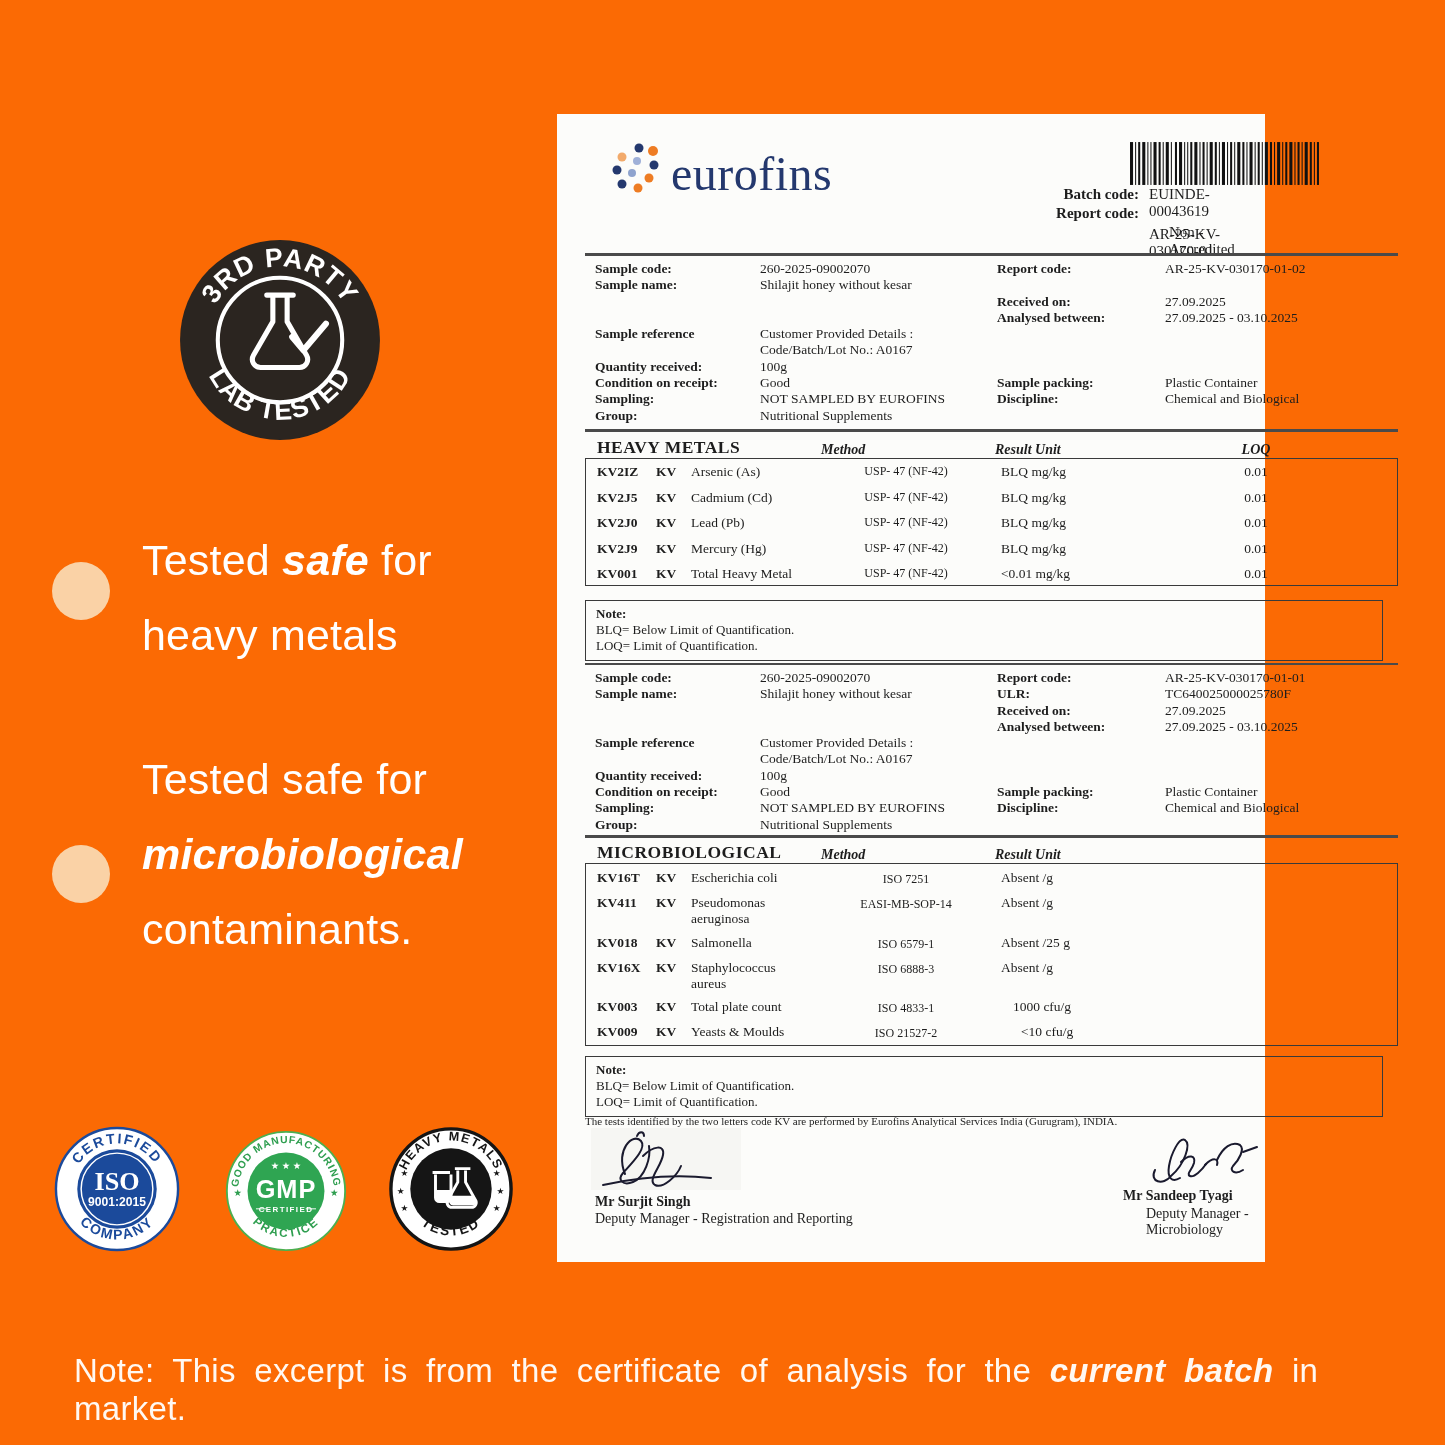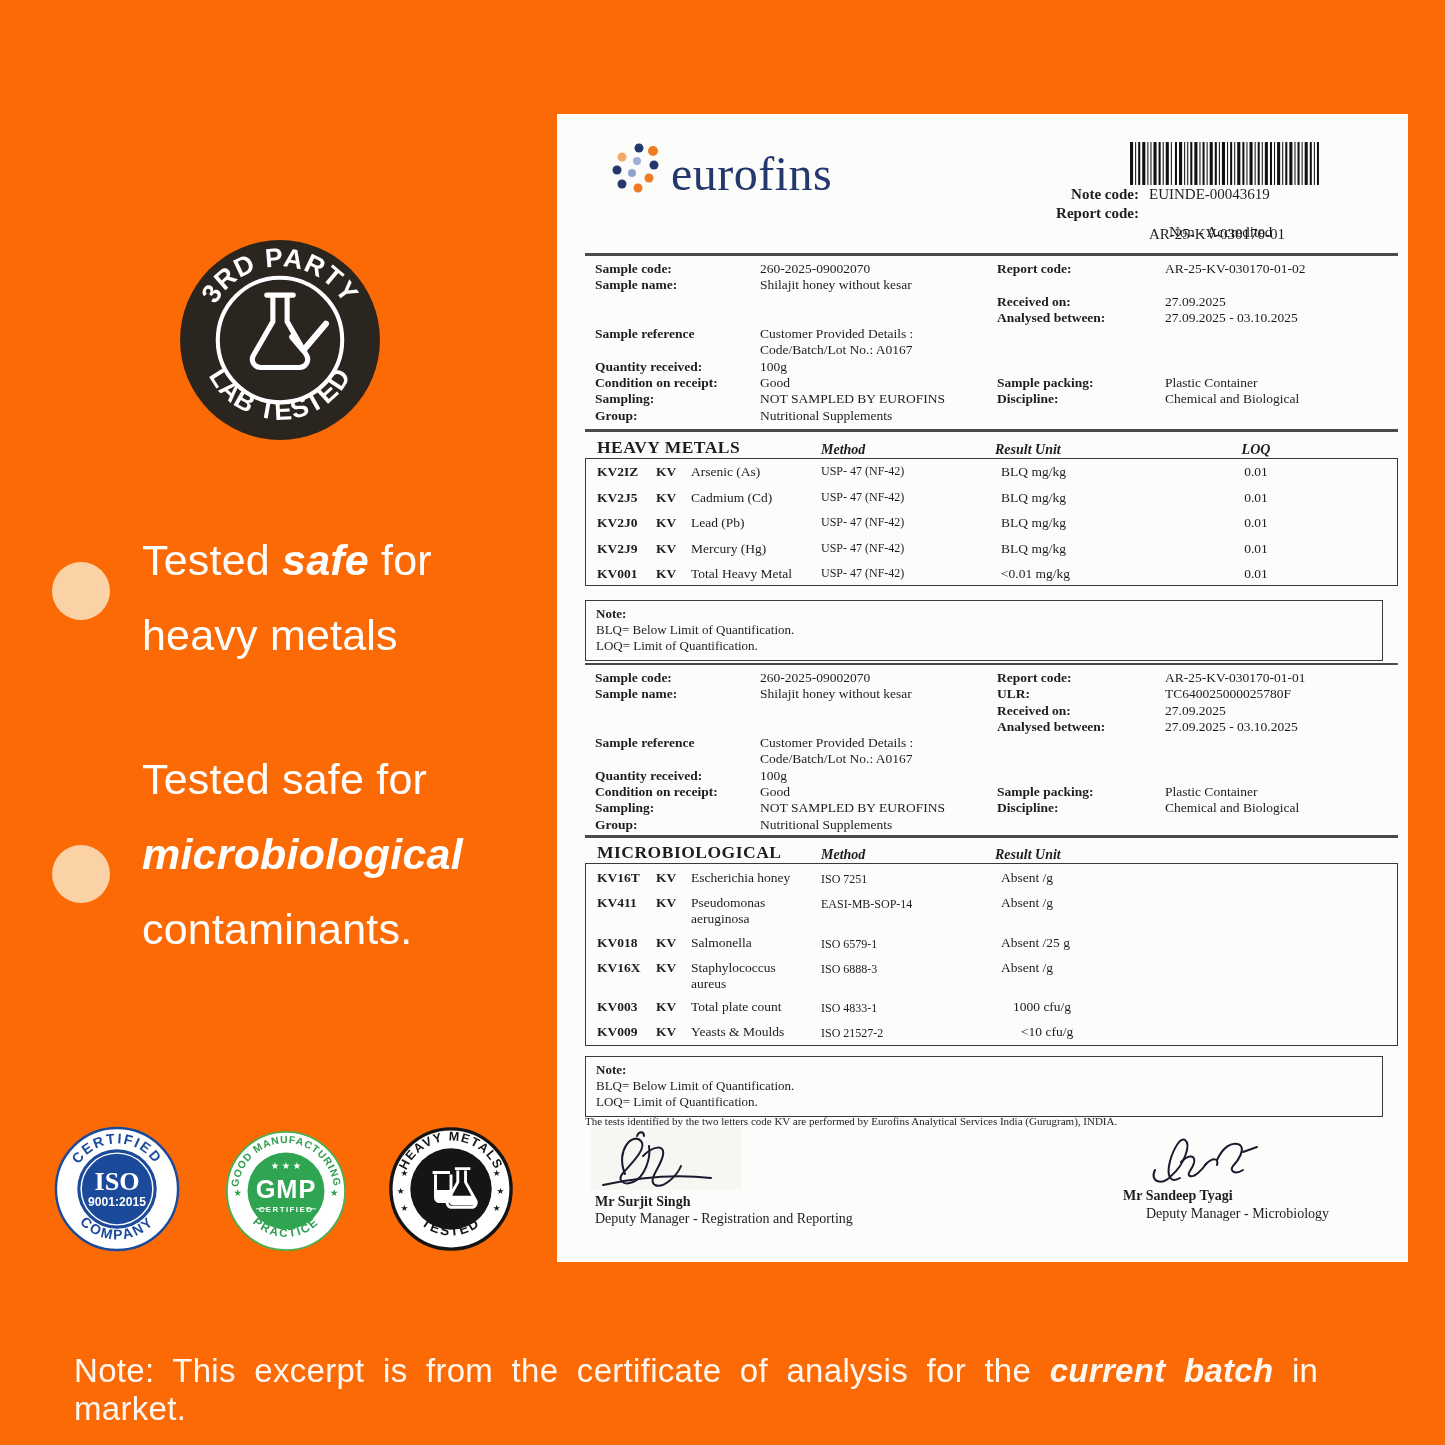--- a/index.html
+++ b/index.html
@@ -18,21 +18,21 @@
 
   .badge { position:absolute; }
   .badge svg { display:block; }
 
   
   .bottom-note { position:absolute; left:74px; top:1352px; width:1320px;
     color:#FFF8F2; font-size:33px; word-spacing:9px; letter-spacing:0.3px; }
   .bottom-note .em { font-weight:700; font-style:italic; }
 
   
-  .doc { position:absolute; left:557px; top:114px; width:851px; height:1148px;
+  .doc { position:absolute; left:557px; top:114px; width:708px; height:1148px;
     background:#FCFCFA; color:#1d1d1d;
     font-family:"Liberation Serif", serif; font-size:13.5px; }
   .doc .rule { position:absolute; left:28px; width:813px; height:0; border-top:3px solid #4a4a4a; }
   .doc .rule.thin { border-top-width:2px; }
 
   .logo-word { position:absolute; left:114px; top:32px; font-size:48px; color:#24386E; letter-spacing:0.5px; }
 
   .hdr-label { position:absolute; left:430px; width:152px; text-align:right; font-weight:700; font-size:15px; }
   .hdr-value { position:absolute; left:592px; font-size:15px; }
 
@@ -44,21 +44,21 @@
     display:grid; grid-template-columns:224px 170px 215px 100px 1fr; align-items:end; }
   .tbl-title { font-size:17.5px; font-weight:700; letter-spacing:0.5px; }
   .tbl-col { font-size:14px; font-weight:700; font-style:italic; }
   .tbl-col.center { text-align:center; }
 
   .tbl-box { position:absolute; left:28px; width:813px; border:1.5px solid #3a3a3a; }
   .tbl-row { display:grid; grid-template-columns:59px 35px 130px 170px 215px 100px 1fr;
     padding-left:11px; align-items:start; }
   .tbl-row .code { font-weight:700; }
   .tbl-row .lab-col { font-weight:700; }
-  .tbl-row .method { font-size:12px; padding-top:1.5px; }
+  .tbl-row .method { font-size:12px; padding-top:1.5px;text-align:center; }
   .tbl-row .result { padding-left:10px; }
   .tbl-row .loq { text-align:center; }
   .metals .tbl-row { height:25.6px; line-height:25.6px; }
   .metals .tbl-row .method { line-height:25.6px; padding-top:0; }
   .micro .tbl-row { line-height:15.5px; padding-top:6px; }
 
   .note-box { position:absolute; left:28px; width:798px; border:1.5px solid #3a3a3a;
     padding:5px 10px 6px 10px; font-size:13px; line-height:16px; }
   .note-box .t { font-weight:700; }
 
@@ -238,21 +238,21 @@
       <rect x="156" width="3" height="42"></rect>
       <rect x="161" width="1" height="42"></rect>
     <rect x="164" width="2" height="42"></rect>
       <rect x="168" width="1" height="42"></rect>
       <rect x="171" width="3" height="42"></rect>
     <rect x="176" width="2" height="42"></rect>
       <rect x="180" width="1" height="42"></rect>
       <rect x="183" width="2" height="42"></rect>
   </svg>
 
-  <div class="hdr-label" style="top:72px;">Note code:</div>
+  <div class="hdr-label" style="top:72px;">Batch code:</div>
   <div class="hdr-value" style="top:72px;">EUINDE-00043619</div>
   <div class="hdr-label" style="top:91px;">Report code:</div>
   <div class="hdr-value" style="top:91px;margin-top:21px;">AR-25-KV-030170-01</div>
   <div class="hdr-value" style="top:110px; left:612px;">Non - Accredited</div>
 
   <div class="rule" style="top:139px;"></div>
 
   <div class="info-grid" style="top:147px;">
     <div class="info-row">
         <span class="lab">Sample code:</span>
@@ -450,21 +450,21 @@
     <span class="tbl-title">MICROBIOLOGICAL</span>
     <span class="tbl-col">Method</span>
     <span class="tbl-col" style="padding-left:4px;">Result Unit</span>
     <span></span>
       <span></span>
   </div>
   <div class="tbl-box micro" style="top:749px; height:183px;">
     <div class="tbl-row" style="height:25px;">
         <span class="code">KV16T</span>
         <span class="lab-col">KV</span>
-        <span>Escherichia honey</span>
+        <span>Escherichia coli</span>
         <span class="method">ISO 7251</span>
         <span class="result">Absent /g</span>
         <span></span>
         <span></span>
       </div>
     <div class="tbl-row" style="height:40px;">
         <span class="code">KV411</span>
         <span class="lab-col">KV</span>
         <span style="padding-right:30px;">Pseudomonas aeruginosa</span>
         <span class="method">EASI-MB-SOP-14</span>

